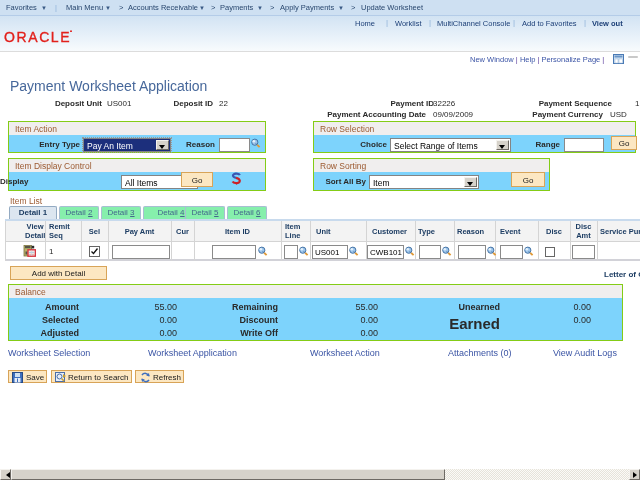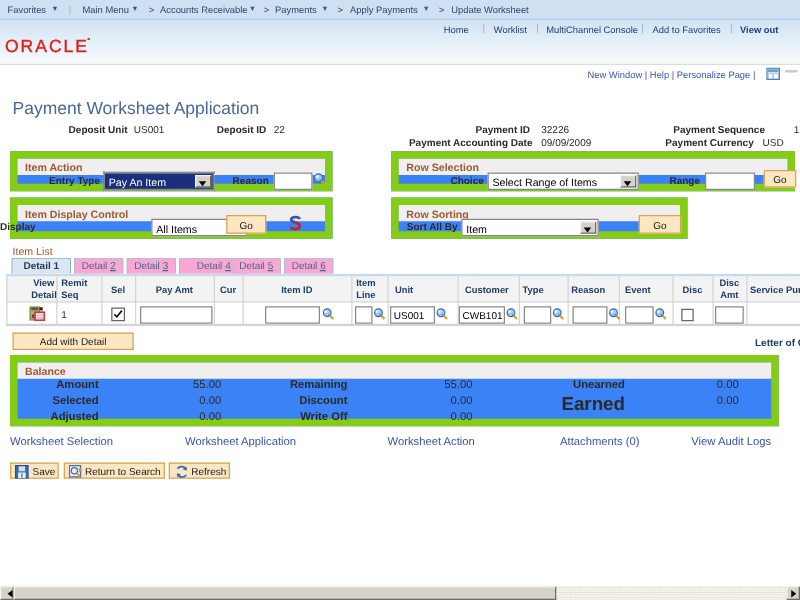--- a/index.html
+++ b/index.html
@@ -3,34 +3,34 @@
 <meta charset="utf-8">
 <style>
 * { margin:0; padding:0; box-sizing:border-box; }
 html,body { width:640px; height:480px; overflow:hidden; background:#fff; }
 body { font-family:"Liberation Sans", sans-serif; position:relative; }
 .abs { position:absolute; }
 .lbl { position:absolute; font-size:8px; font-weight:bold; color:#2a2a2a; white-space:nowrap; }
 .val { position:absolute; font-size:8px; color:#2a2a2a; white-space:nowrap; }
 .gh { position:absolute; font-size:7.5px; font-weight:bold; color:#1d3d63; line-height:9px; }
 .ghdr { background:#f0eeee; color:#9c5a31; font-size:8.5px; padding:2px 0 0 6px; height:13px; }
-.gbox { position:absolute; border:6px solid #84cc16; background:#3b82f6;font-weight:bold; }
+.gbox { position:absolute; border:1px solid #84cc16; background:#7dd3fc; }
 .tbox { position:absolute; background:#fff; border:1px solid #8a8a8a; }
 .btn { position:absolute; background:#fce7c2; border:1px solid #d8a458; font-size:8px; color:#1a1a1a; text-align:center; white-space:nowrap; }
 .link { position:absolute; font-size:9px; color:#3a54a4; white-space:nowrap; }
 .ddl { position:absolute; background:#fff; border:1px solid #848484; }
 .ddl .txt { position:absolute; left:3px; top:2px; font-size:8.5px; color:#000; white-space:nowrap; }
 .ddl .arw { position:absolute; right:1px; top:1px; bottom:1px; width:13px; background:#d6d2ca; border:1px solid; border-color:#f4f2ee #6e6a64 #6e6a64 #f4f2ee; }
 .ddl .arw:after { content:""; position:absolute; left:2px; top:4px; width:0; height:0; border:3.5px solid transparent; border-top:4px solid #000; }
 .mag { position:absolute; width:12px; height:12px; }
 .hl { position:absolute; top:3px; font-size:7.5px; color:#1c3f77; white-space:nowrap; }
 .hs { position:absolute; top:2px; font-size:8px; color:#8fb2d8; }
 .bc { position:absolute; top:3px; font-size:7.5px; color:#29476e; white-space:nowrap; }
 .crt { position:absolute; top:5px; font-size:6px; color:#3a5a85; }
-.tab { position:absolute; top:206px; height:13px; background:#f9a8d4; border:1px solid #a9bed2; border-bottom:none; border-radius:2px 2px 0 0; text-align:center; font-size:8px; color:#44688c; padding-top:1px; }
+.tab { position:absolute; top:206px; height:13px; background:#86efac; border:1px solid #a9bed2; border-bottom:none; border-radius:2px 2px 0 0; text-align:center; font-size:8px; color:#44688c; padding-top:1px; }
 </style>
 </head>
 <body>
 
 <div class="abs" style="left:0;top:0;width:640px;height:16px;background:#cee0f2;border-bottom:1px solid #b4cce8;">
   <div class="bc" style="left:6px;">Favorites</div>
     <div class="crt" style="left:41px;">▼</div>
   <div class="bc" style="left:55px;color:#8fb2d8;">|</div>
   <div class="bc" style="left:66px;">Main Menu</div>
     <div class="crt" style="left:105px;">▼</div>
@@ -72,21 +72,21 @@
 </svg>
 
 <div class="abs" style="left:628px;top:56px;width:10px;height:2px;background:#c9c9c9;border-radius:2px;"></div>
 
 <div class="abs" style="left:10px;top:78px;font-size:14px;color:#47689b;">Payment Worksheet Application</div>
 
 <div class="lbl" style="left:0;top:99px;width:102px;text-align:right;">Deposit Unit</div>
 <div class="val" style="left:107px;top:99px;">US001</div>
 <div class="lbl" style="left:113px;top:99px;width:100px;text-align:right;">Deposit ID</div>
 <div class="val" style="left:219px;top:99px;">22</div>
-<div class="lbl" style="left:324px;top:99px;width:100px;text-align:right;">Payment ID</div>
+<div class="lbl" style="left:334px;top:99px;width:100px;text-align:right;">Payment ID</div>
 <div class="val" style="left:433px;top:99px;">32226</div>
 <div class="lbl" style="left:512px;top:99px;width:100px;text-align:right;">Payment Sequence</div>
 <div class="val" style="left:635px;top:99px;">1</div>
 <div class="lbl" style="left:316px;top:110px;width:110px;text-align:right;">Payment Accounting Date</div>
 <div class="val" style="left:433px;top:110px;">09/09/2009</div>
 <div class="lbl" style="left:503px;top:110px;width:100px;text-align:right;">Payment Currency</div>
 <div class="val" style="left:610px;top:110px;">USD</div>
 
 <div class="gbox" style="left:8px;top:121px;width:258px;height:32px;">
   <div class="ghdr">Item Action</div>

